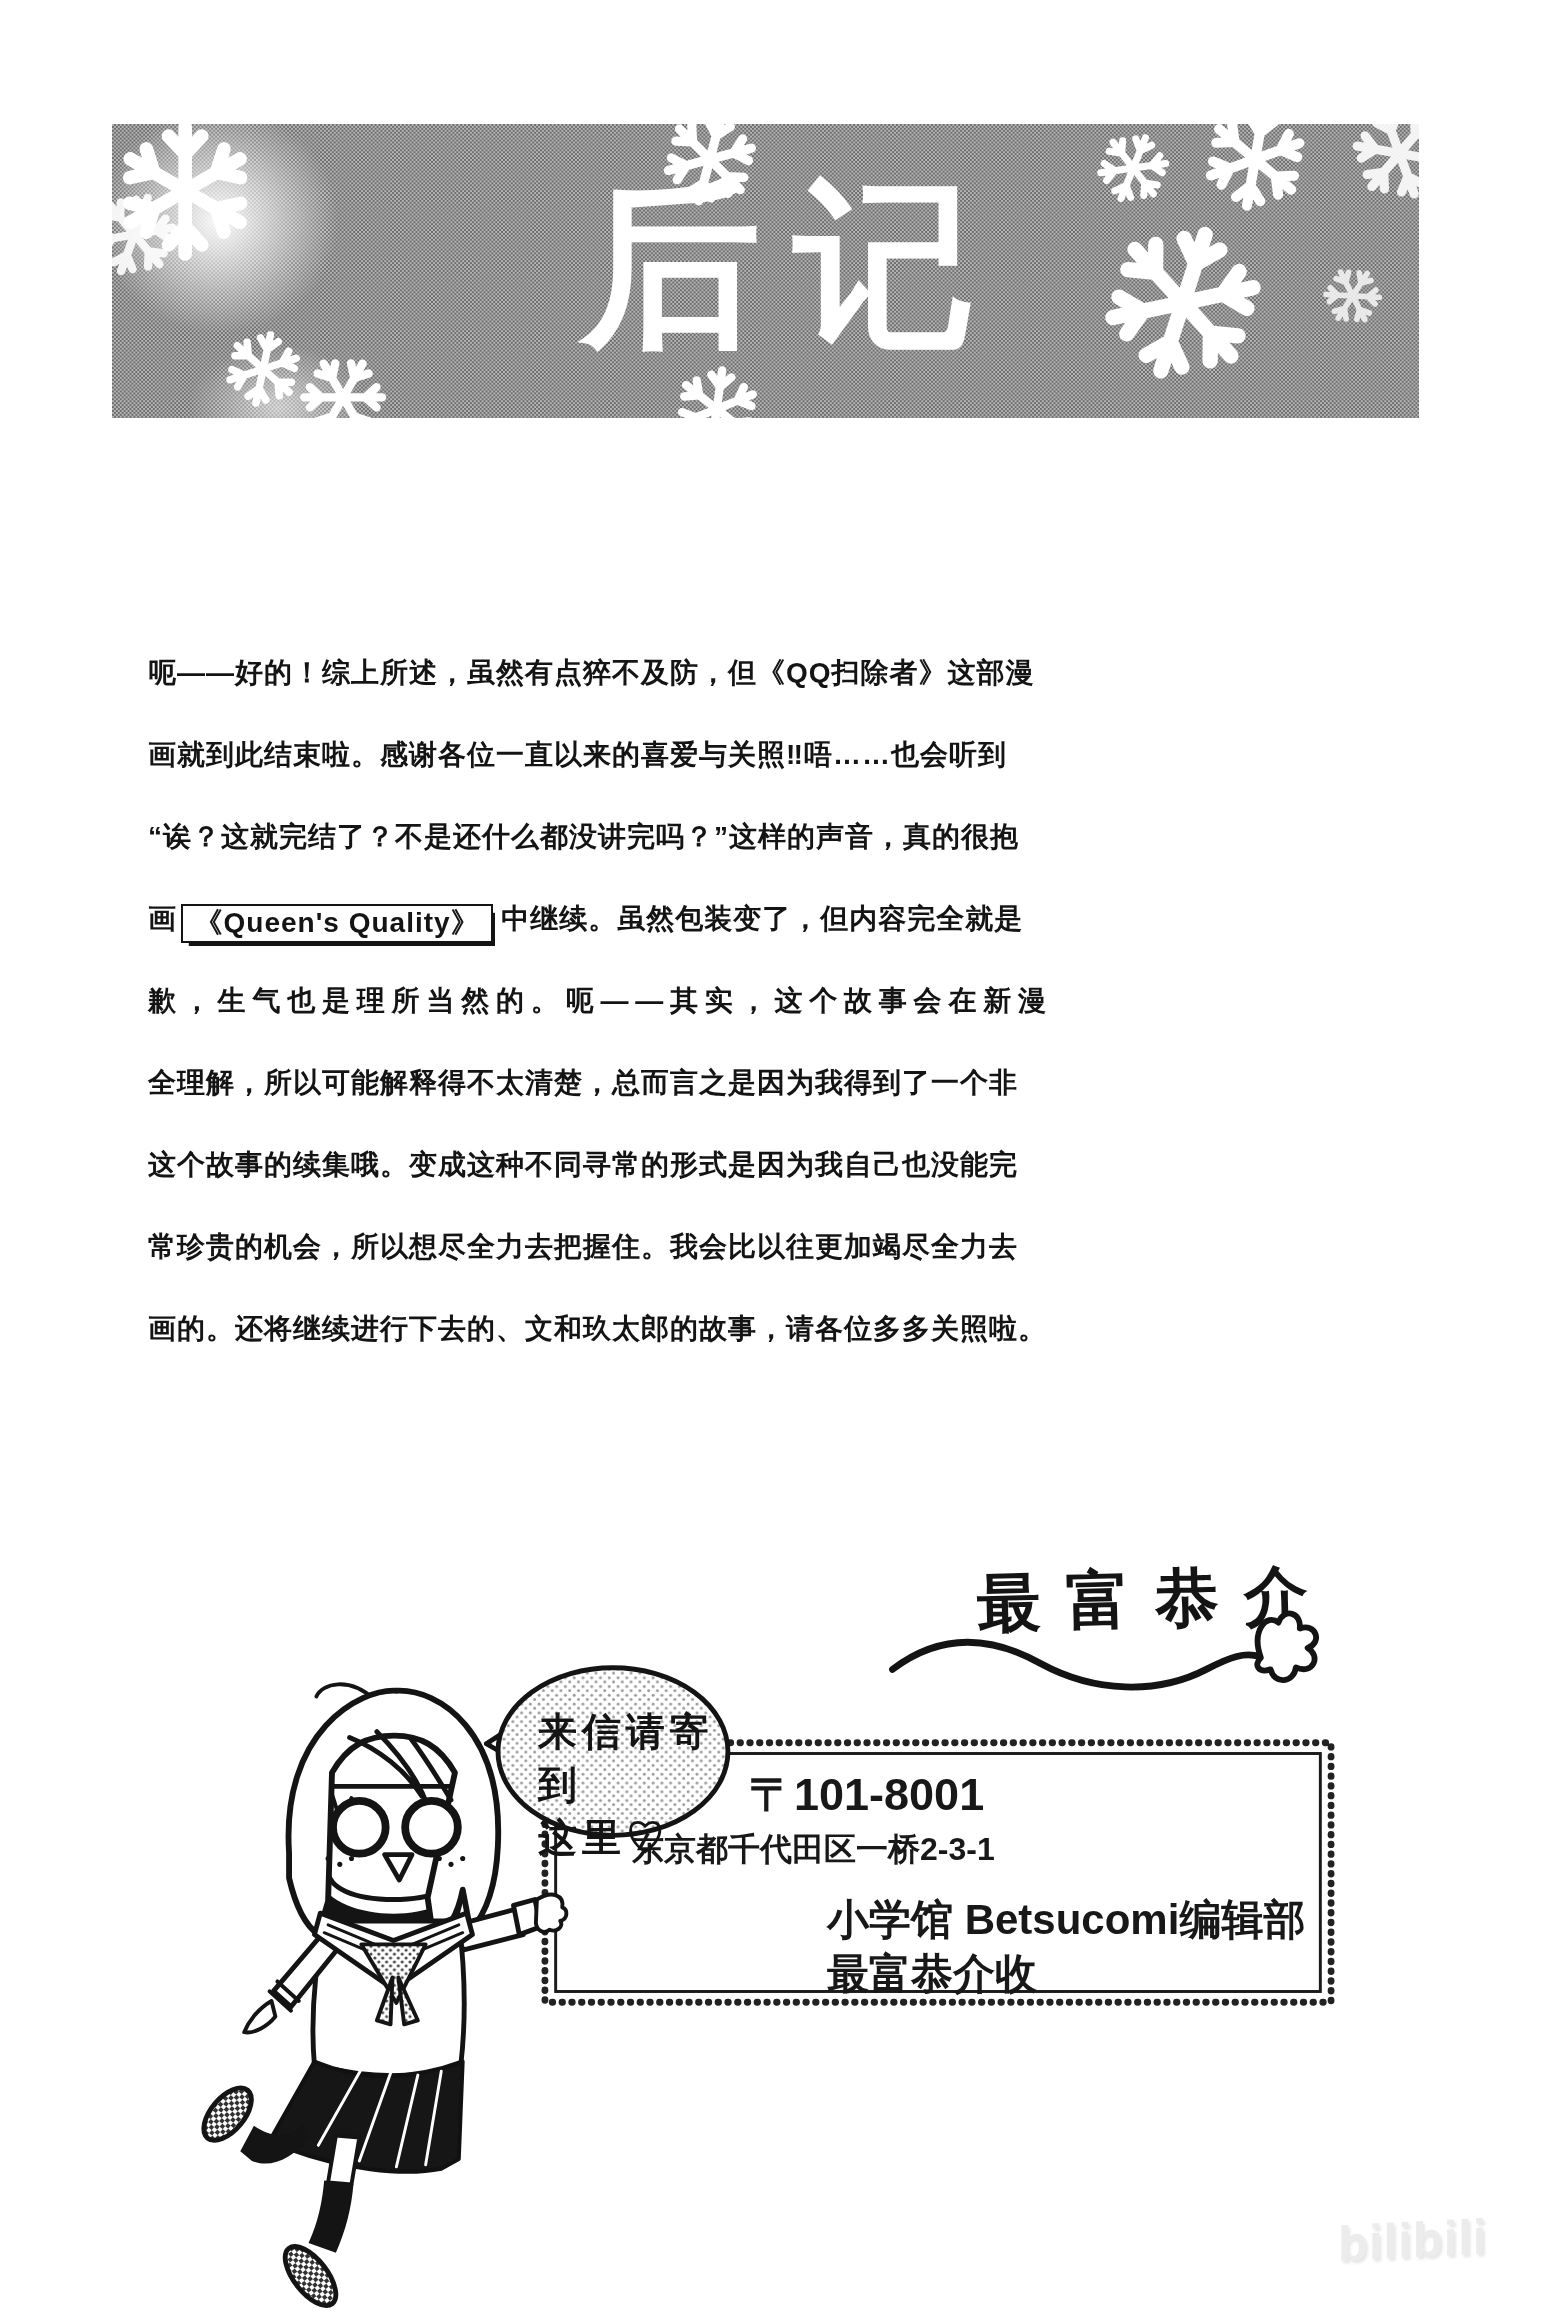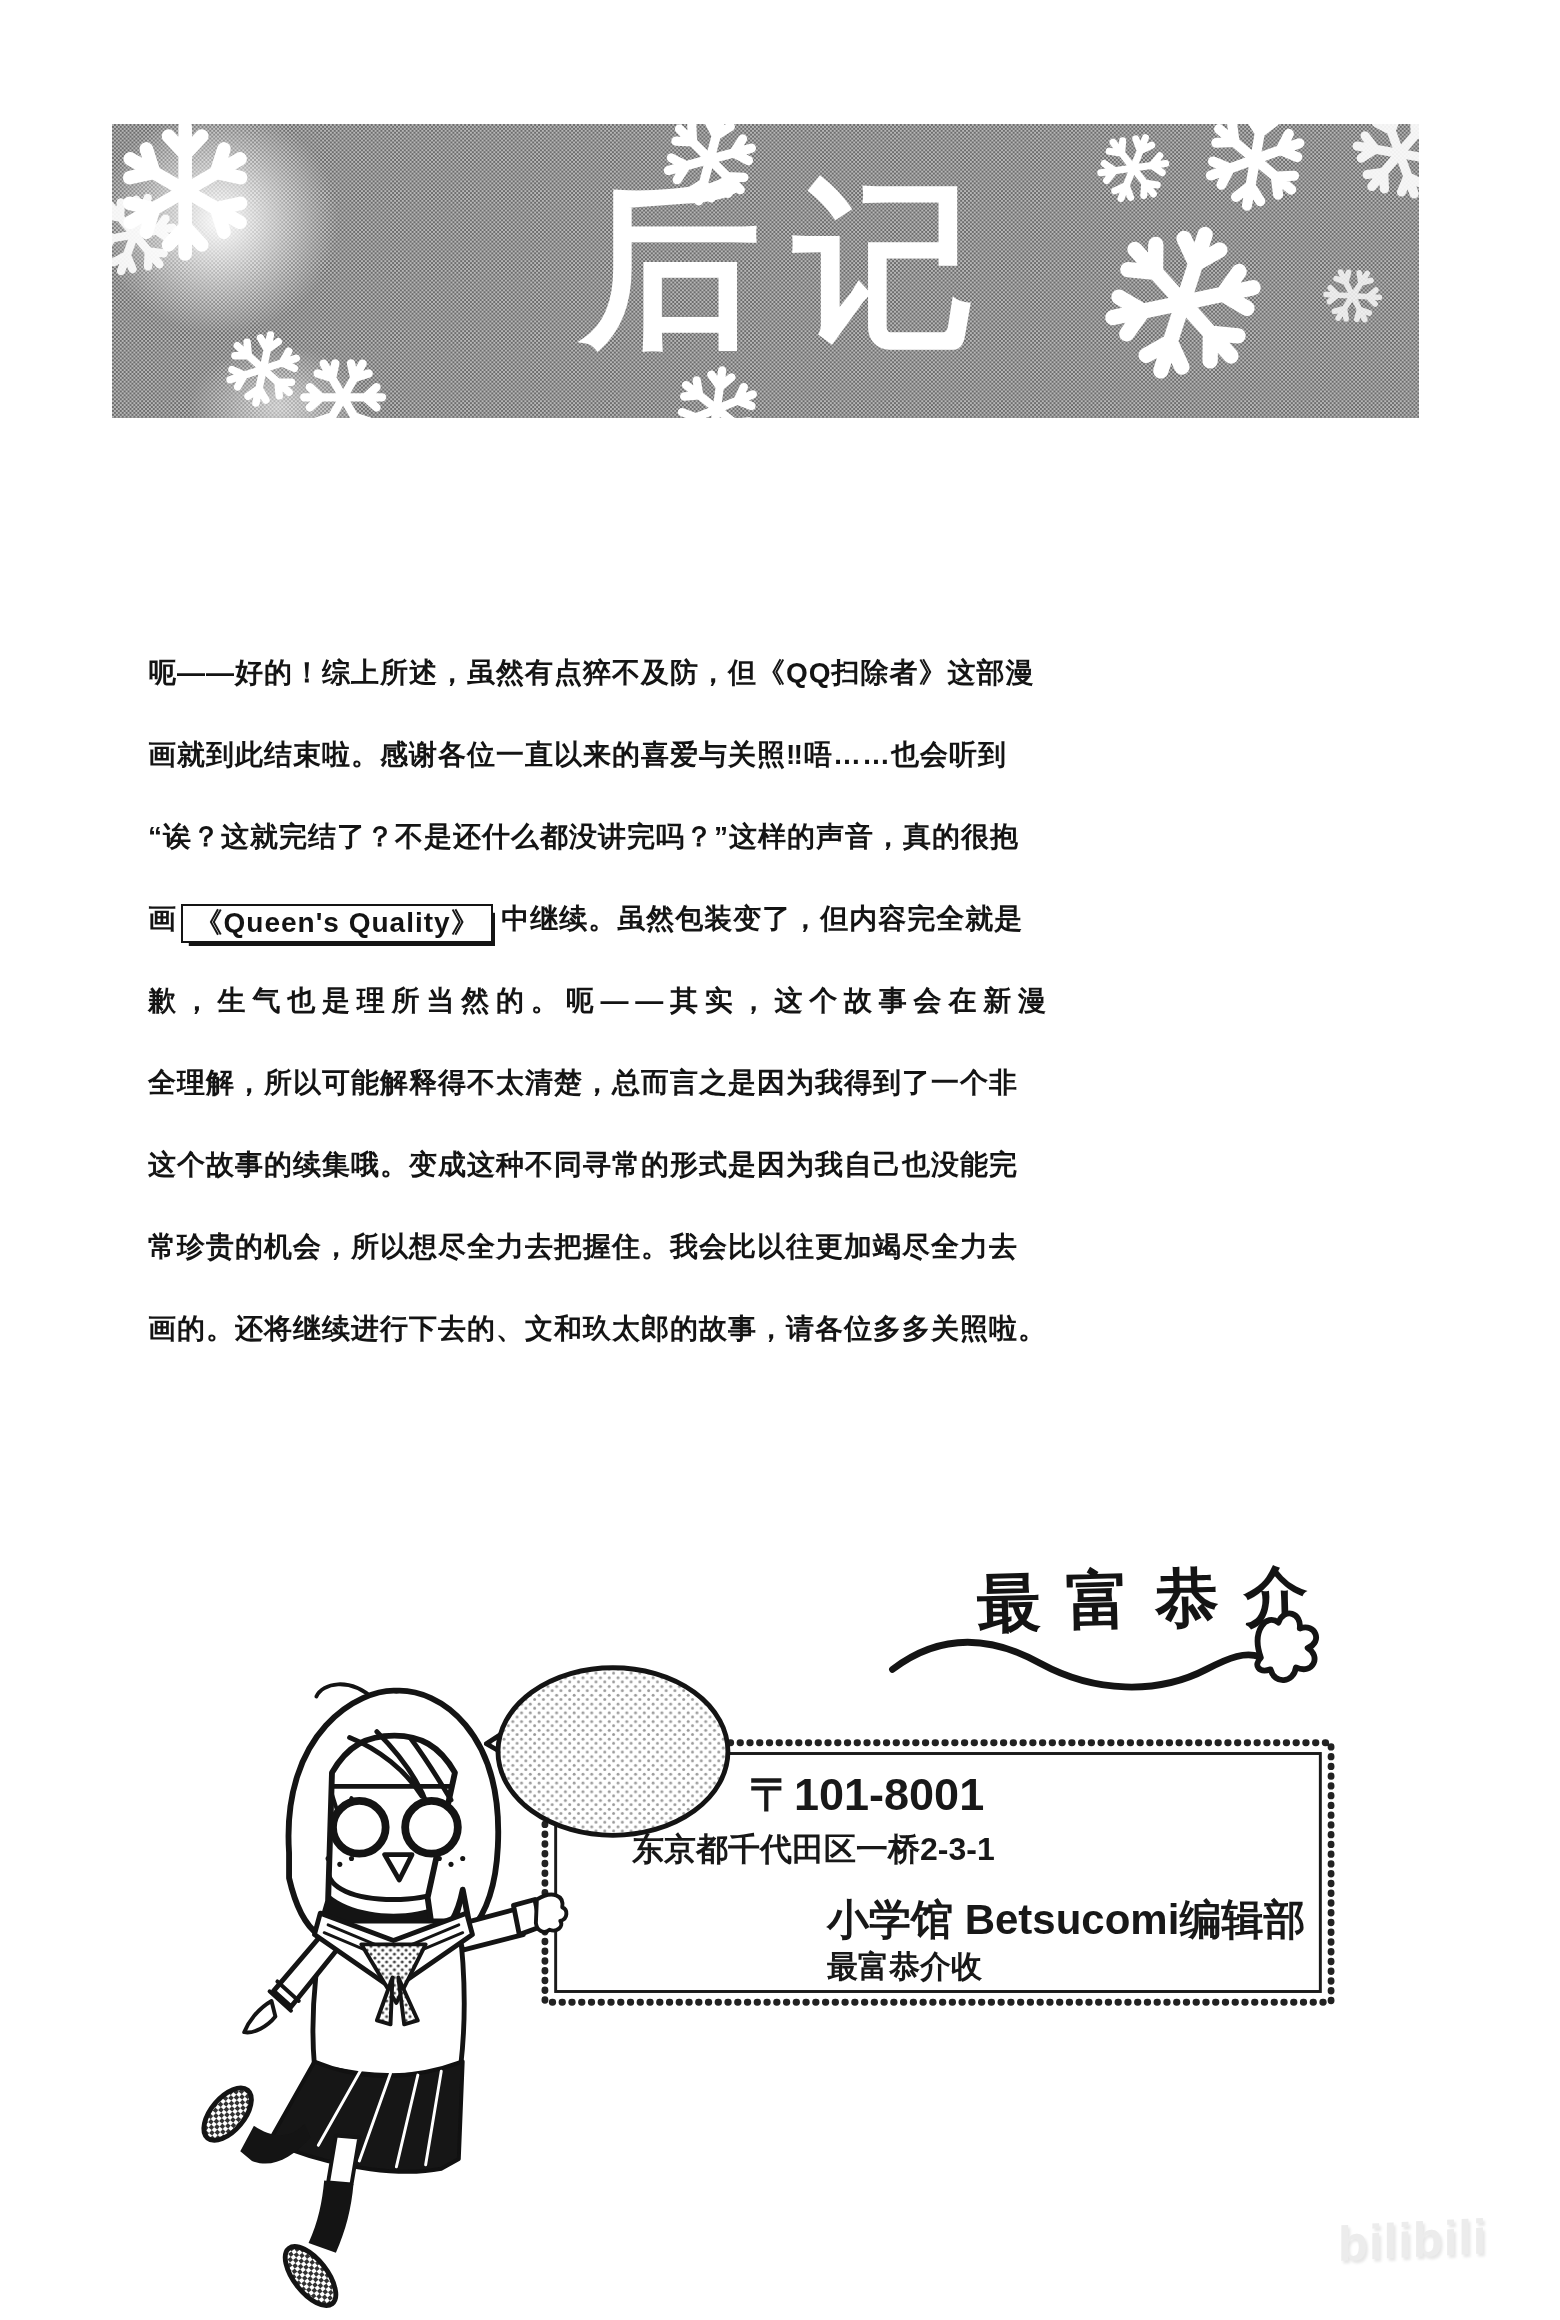--- a/index.html
+++ b/index.html
@@ -51,21 +51,21 @@
   .bubble-text{
     position:absolute;left:538px;top:1705px;width:176px;
     font-size:39px;font-weight:600;line-height:53px;letter-spacing:4.9px;
   }
   
   .address-svg{position:absolute;left:536px;top:1734px;}
   .addr{position:absolute;white-space:nowrap;font-weight:600;color:#181818;}
   .addr-postal{left:749px;top:1765px;font-size:45px;}
   .addr-1{left:632px;top:1828px;font-size:32px;}
   .addr-2{left:827px;top:1892px;font-size:42px;}
-  .addr-3{left:827px;top:1946px;font-size:31px;}
+  .addr-3{left:827px;top:1946px;font-size:42px;}
   
   .chibi-svg{position:absolute;left:127px;top:1679px;}
   
   .watermark{
     position:absolute;left:1338px;top:2212px;
     font-size:49px;font-weight:bold;color:#ececec;letter-spacing:1px;
     text-shadow:2px 2.9px 2.9px rgba(0,0,0,0.10);
     transform:rotate(-3deg) skewX(-3deg);
   }
 </style>
@@ -147,20 +147,24 @@
     <defs>
       <pattern id="bubbledots" width="9" height="9" patternUnits="userSpaceOnUse">
         <rect width="9" height="9" fill="#ffffff"></rect>
         <circle cx="2.2" cy="2.2" r="1.5" fill="#9a9a9a"></circle>
         <circle cx="6.6" cy="6.6" r="1.5" fill="#9a9a9a"></circle>
       </pattern>
     </defs>
     <path d="M30 70 L2 88 L30 104 Z" fill="url(#bubbledots)" stroke="#141414" stroke-width="5" stroke-linejoin="round"></path>
     <ellipse cx="132" cy="96" rx="118" ry="86" fill="url(#bubbledots)" stroke="#141414" stroke-width="5"></ellipse>
   </svg>
+  <div class="bubble-text">
+    <div>来信请寄到</div>
+    <div>这里♡</div>
+  </div>
 
   <svg class="chibi-svg" width="449" height="640" viewBox="0 0 460 656">
     <defs>
       <pattern id="dotpat" width="8" height="8" patternUnits="userSpaceOnUse">
         <rect width="8" height="8" fill="#fff"></rect>
         <circle cx="2" cy="2" r="1.6" fill="#444"></circle>
         <circle cx="6" cy="6" r="1.6" fill="#444"></circle>
       </pattern>
       <pattern id="checkpat" width="8" height="8" patternUnits="userSpaceOnUse">
         <rect width="8" height="8" fill="#fff"></rect>

